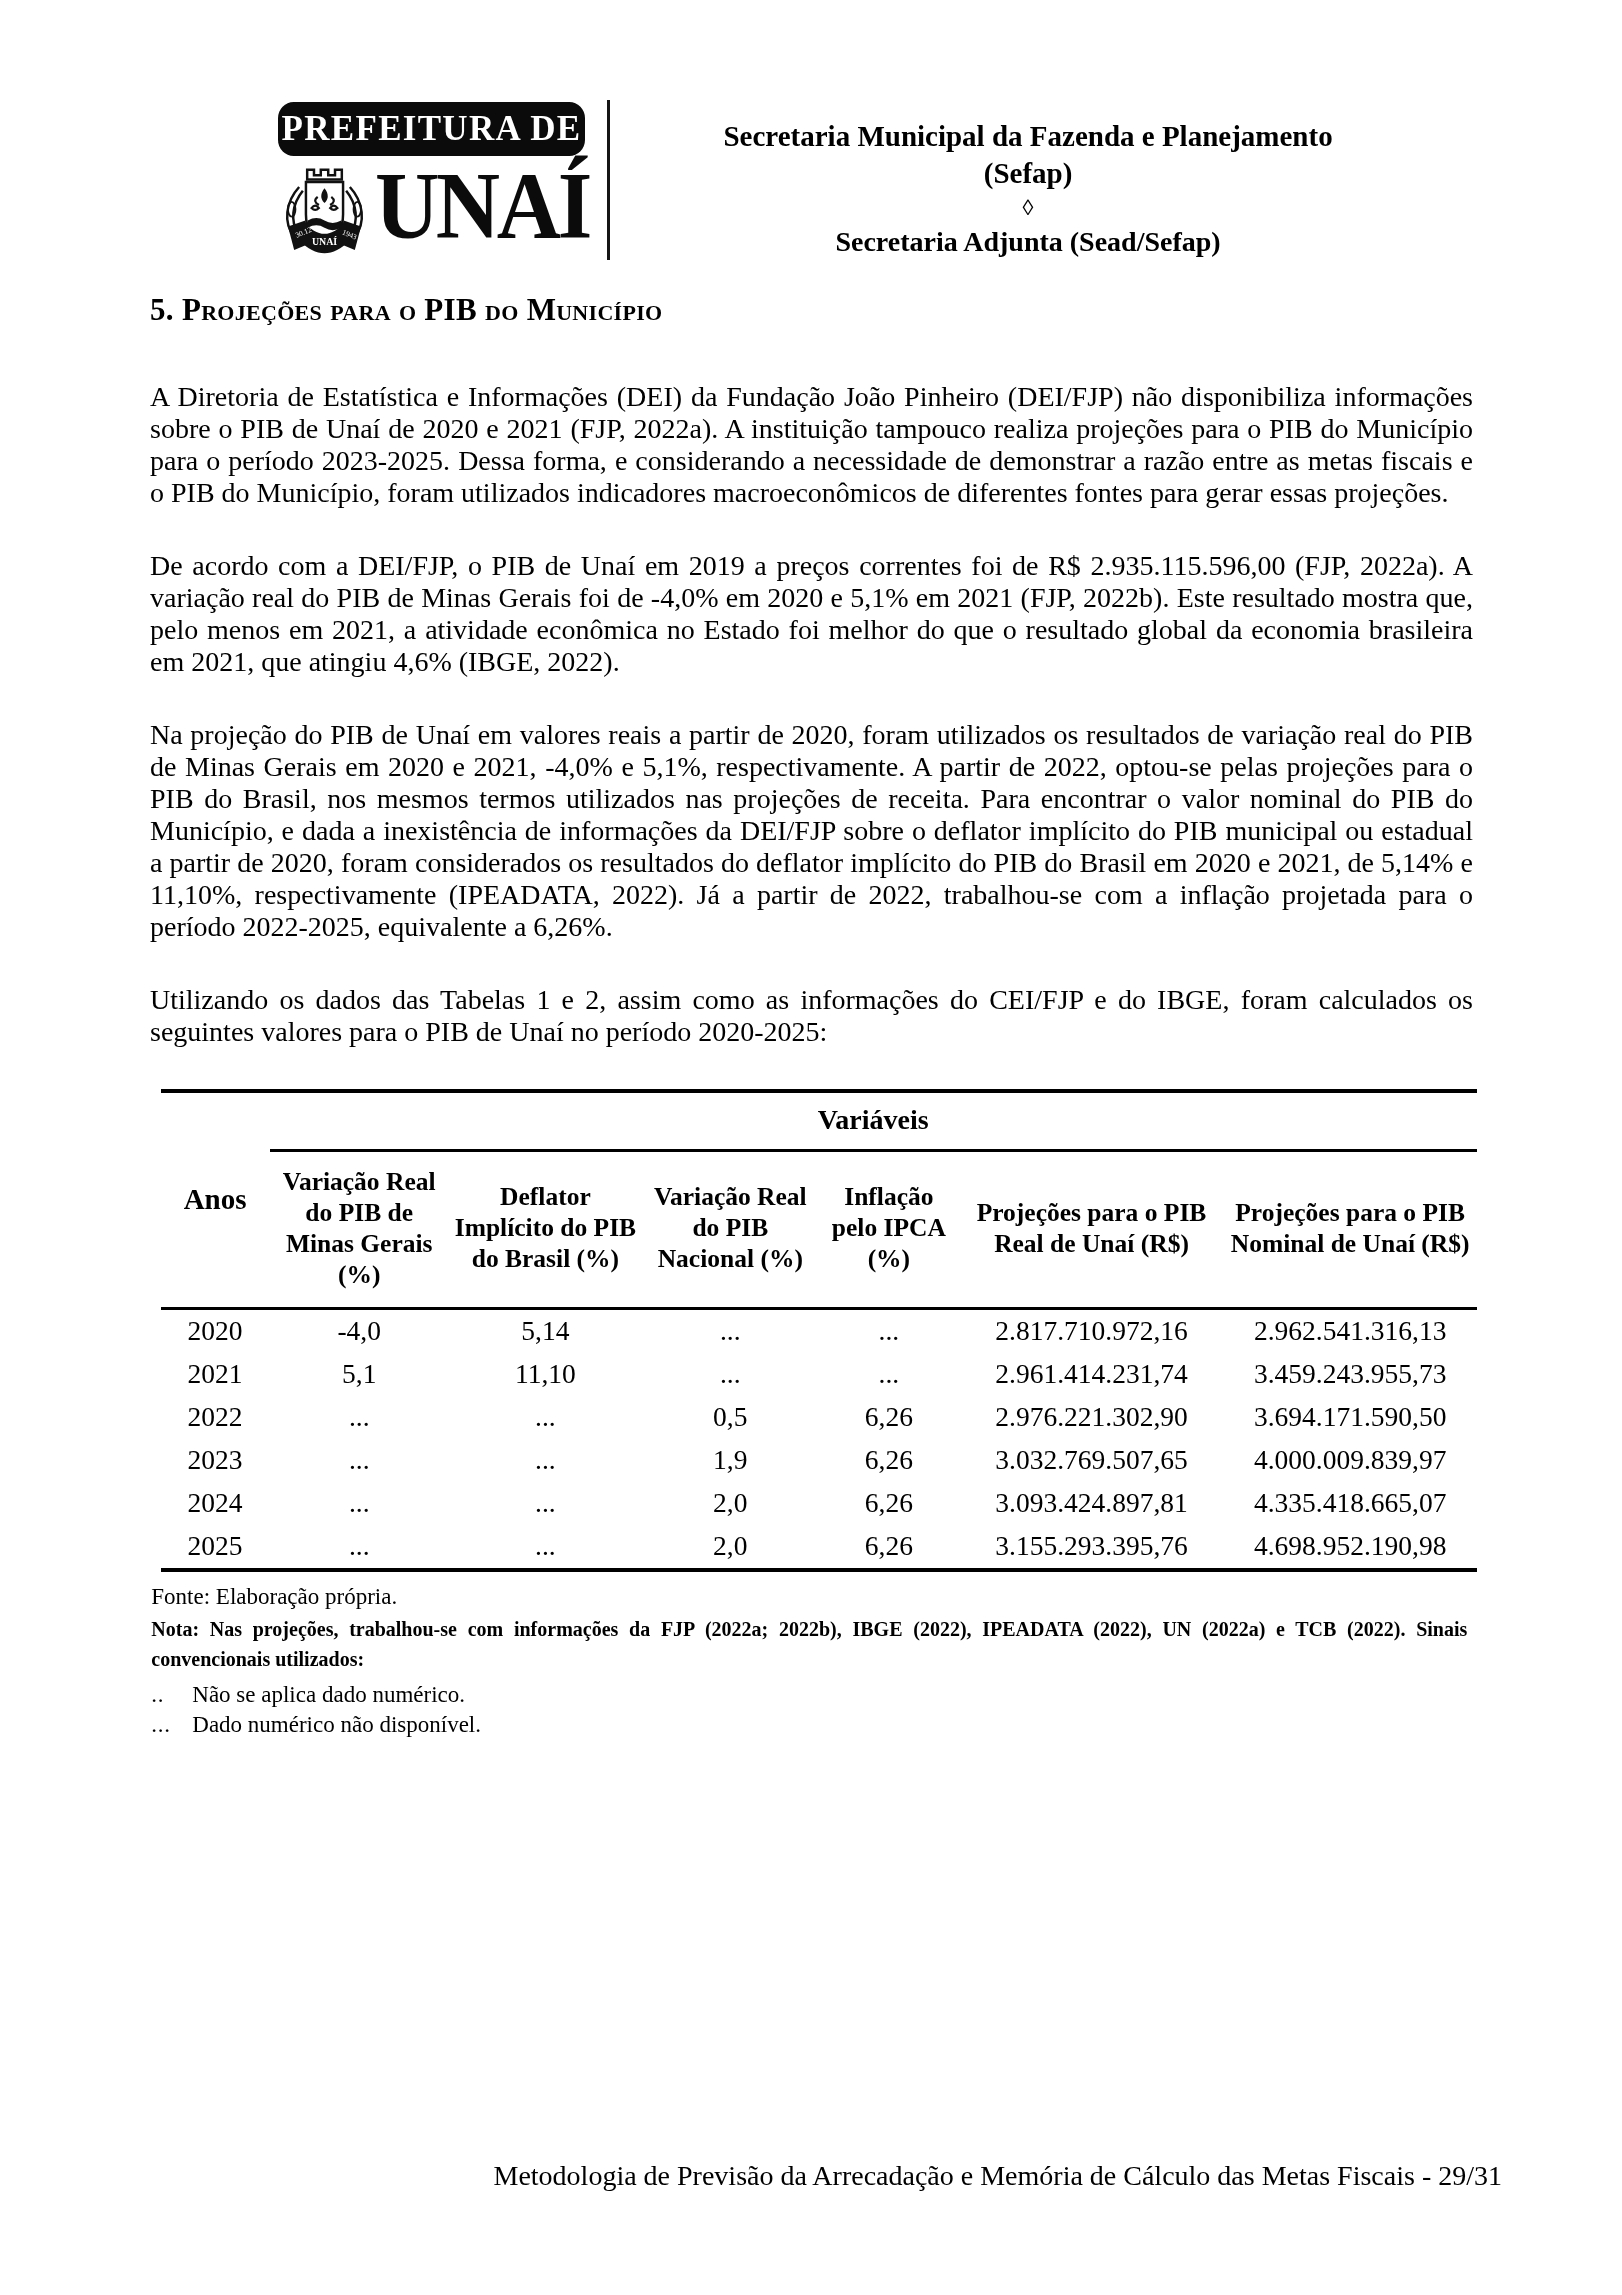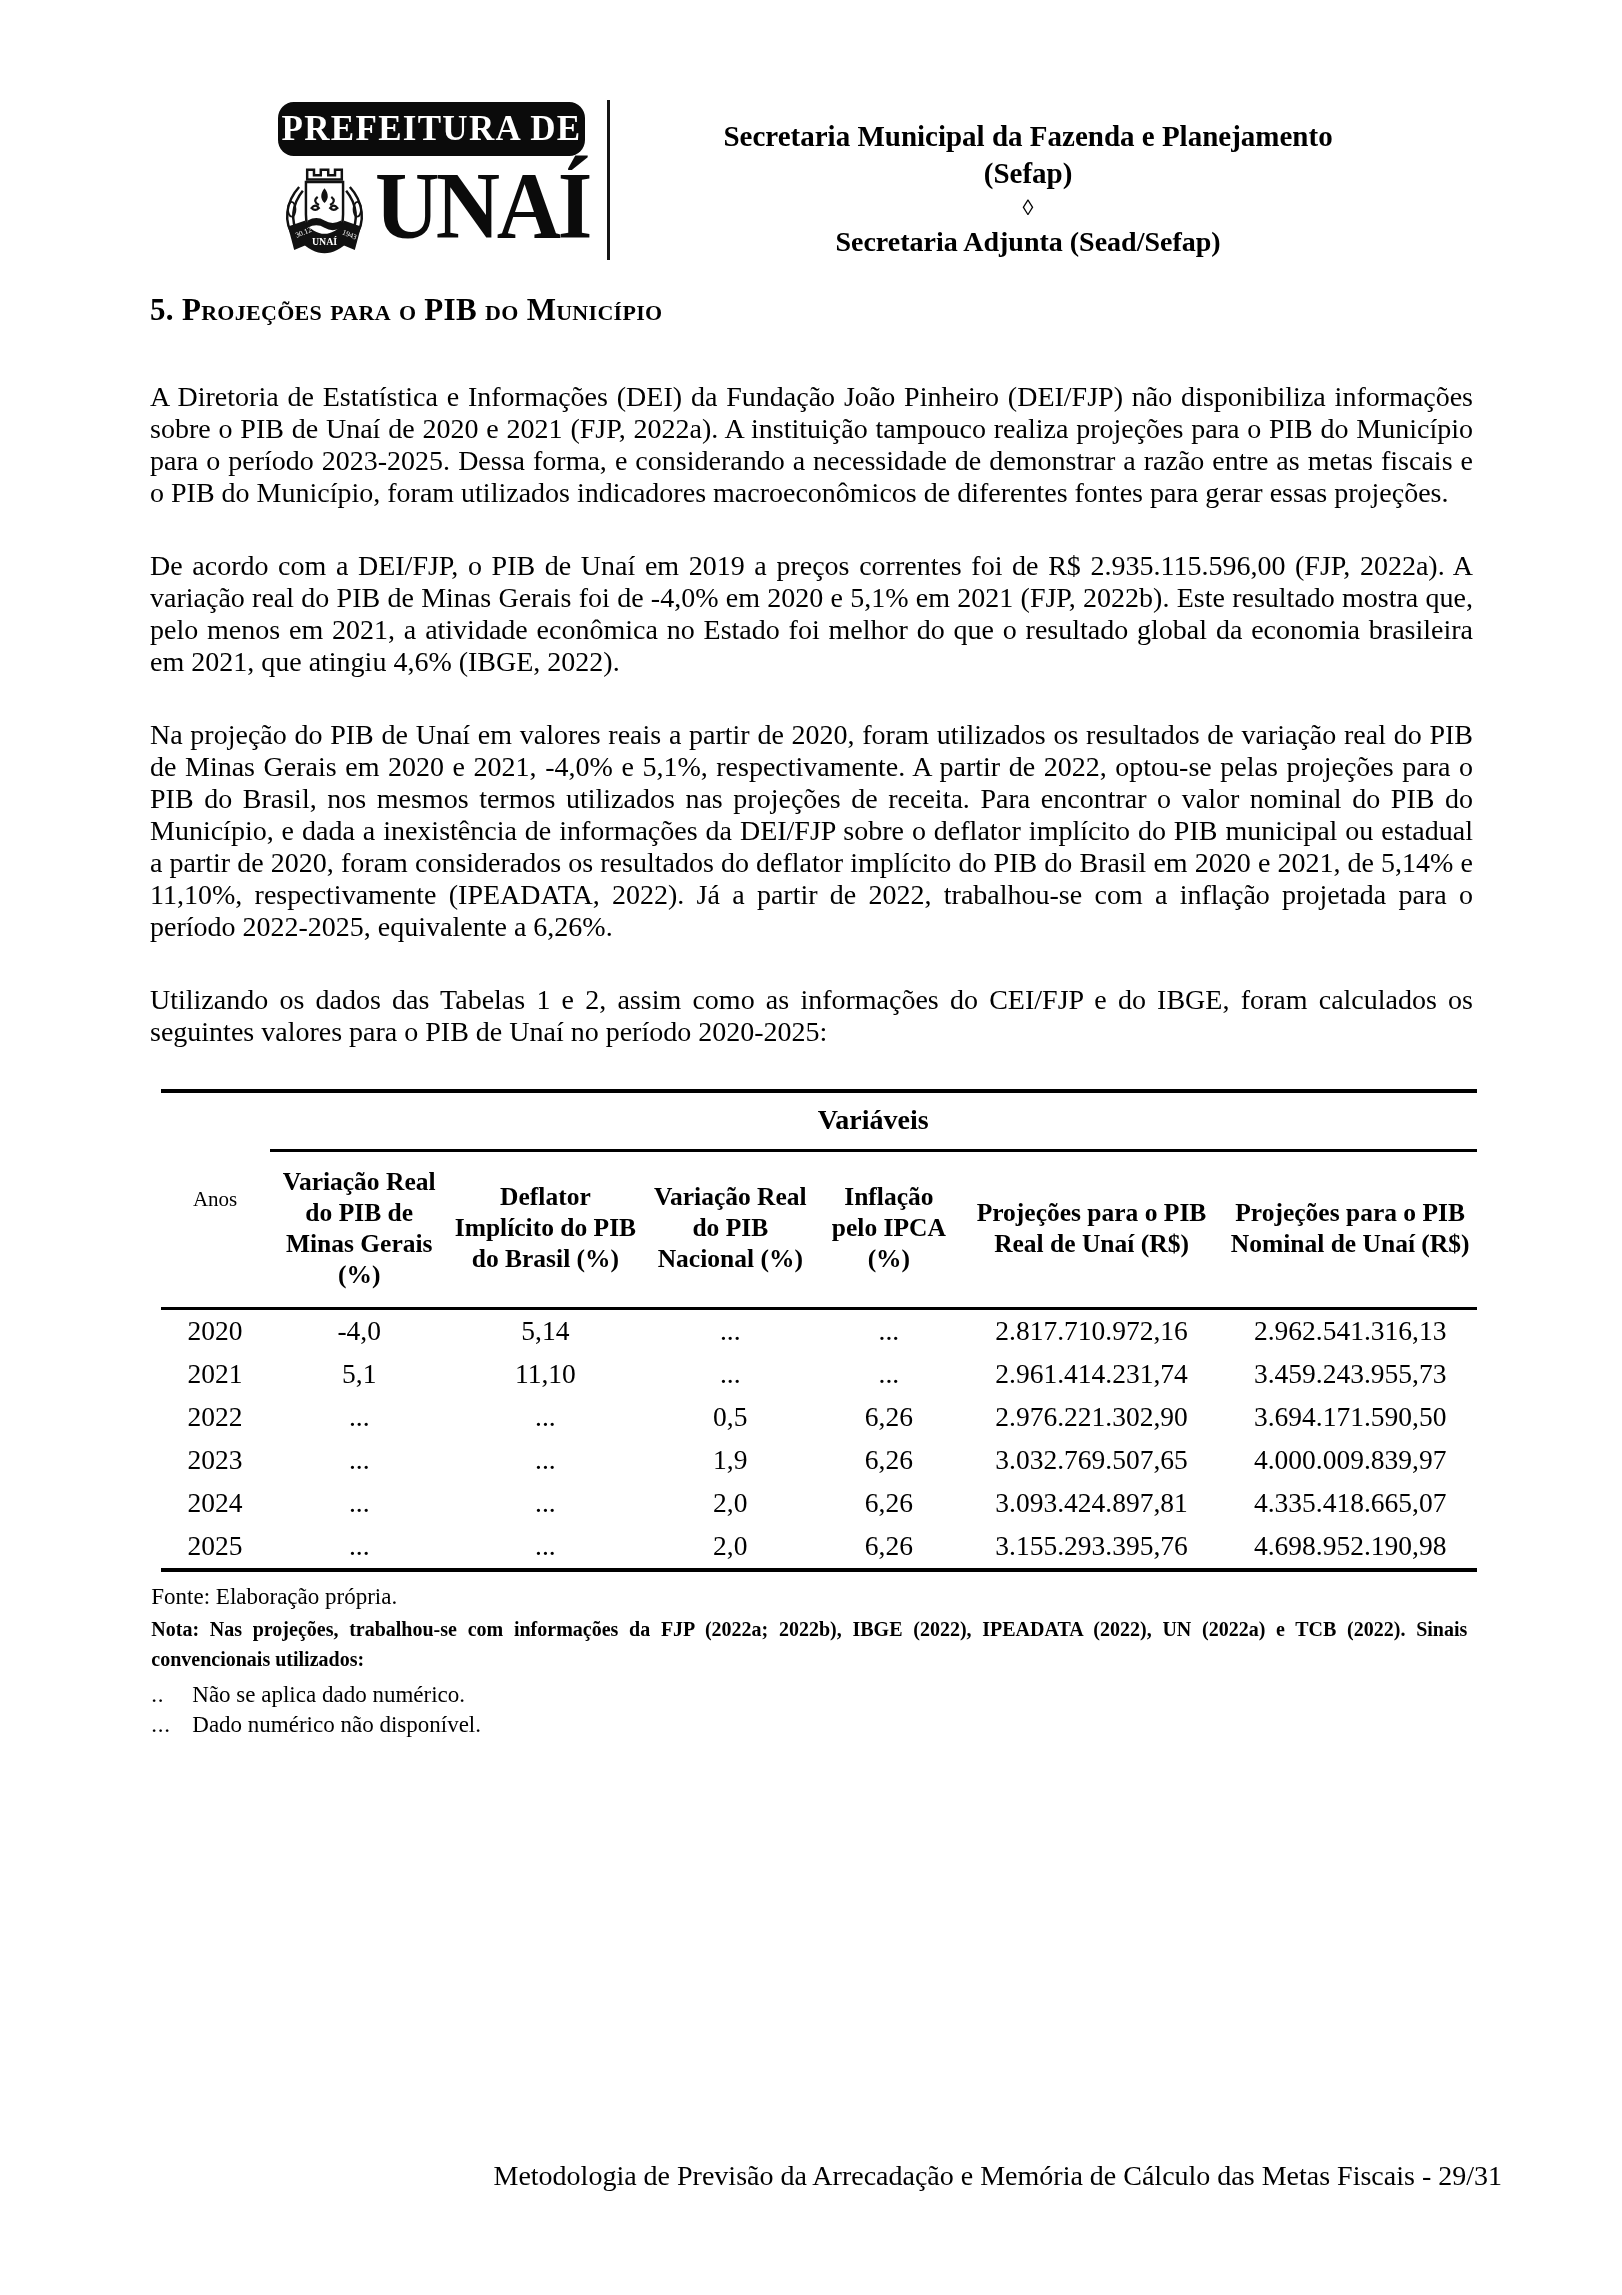--- a/index.html
+++ b/index.html
@@ -46,21 +46,21 @@
   table.projections{
     width:1316px;margin-left:10.5px;border-collapse:collapse;
     border-top:4.6px solid #000;border-bottom:4.6px solid #000;
   }
   table.projections th,table.projections td{font-family:inherit;}
   th.group-hd{
     font-size:28px;font-weight:700;padding:10.5px 0 13px 0;
     border-bottom:3.3px solid #000;text-align:center;
   }
   th.anos-hd{
-    font-size:21px;font-weight:400;vertical-align:middle;text-align:center;
+    font-size:29px;font-weight:700;vertical-align:middle;text-align:center;
     border-bottom:3.9px solid #000;
   }
   tr.col-hds th{
     font-size:25.5px;font-weight:700;line-height:31px;vertical-align:middle;
     padding:14.4px 3.9px 17px 3.9px;border-bottom:3.9px solid #000;text-align:center;
   }
   table.projections tbody td{
     font-size:27.5px;height:43px;text-align:center;vertical-align:middle;padding:0 2.6px;
   }
   

